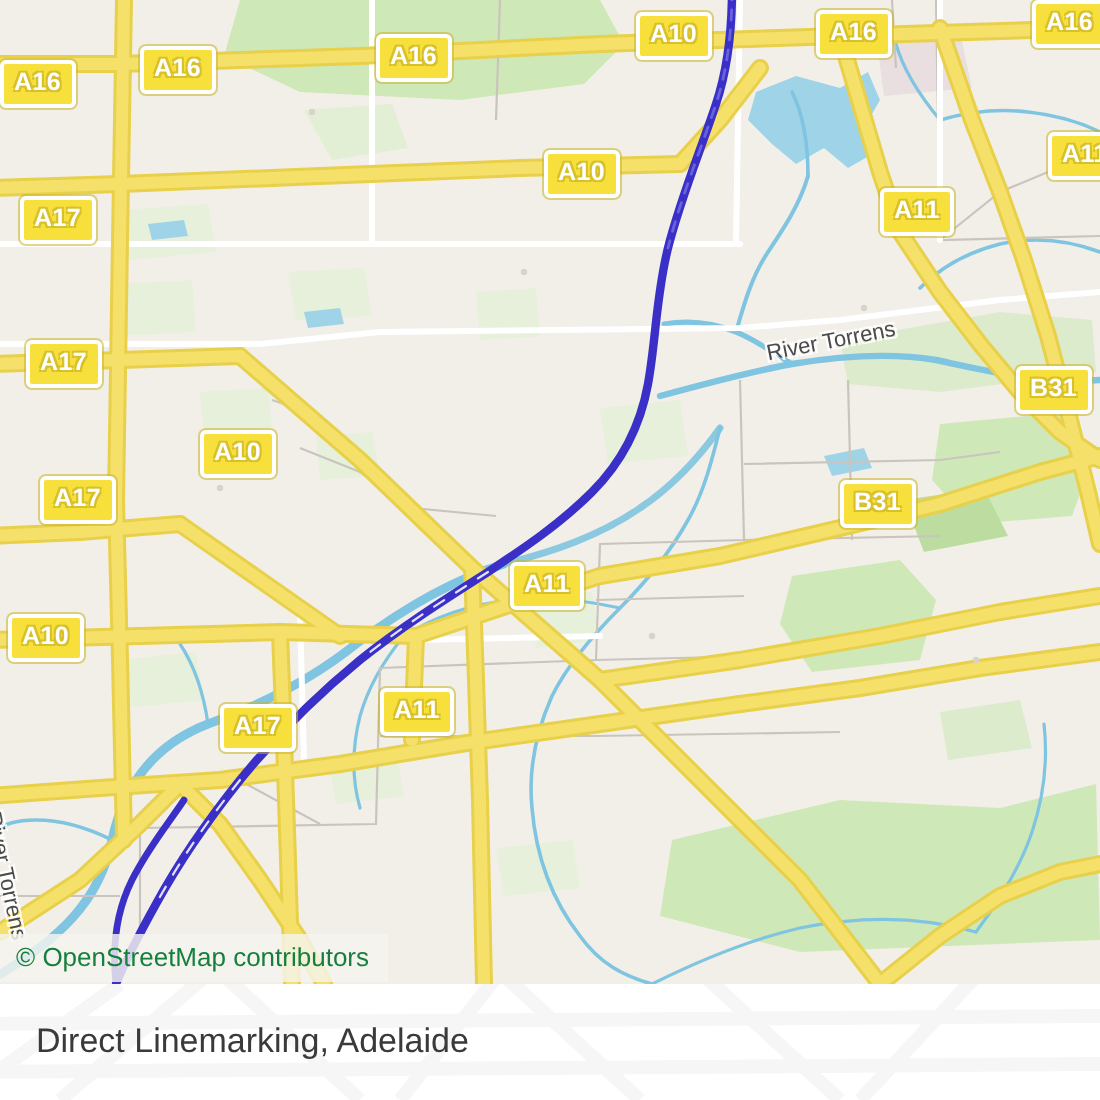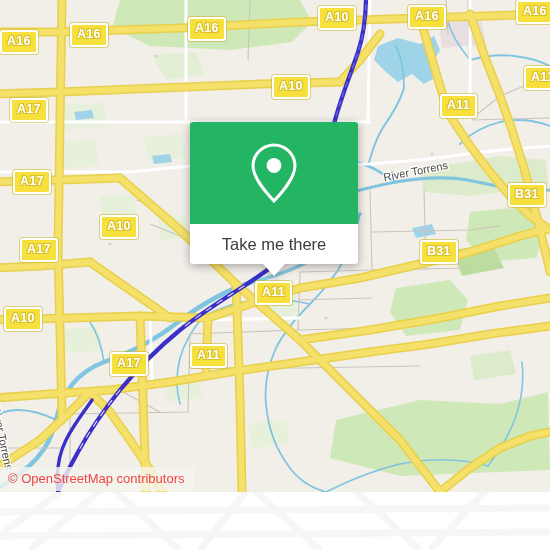--- a/index.html
+++ b/index.html
@@ -109,21 +109,21 @@
     border-right: 11px solid transparent;
     border-top: 12px solid #ffffff;
   }
 
   
   #attribution {
     position: absolute;
     left: 0;
     top: 467px;
     background: rgba(245,244,238,0.82);
-    color: #ef4444;
+    color: #15803d;
     font-size: 13px;
     padding: 4px 9px 5px 8px;
     z-index: 45;
     white-space: nowrap;
   }
 
   
   #footer {
     position: absolute;
     left: 0;
@@ -361,46 +361,33 @@
         <div class="shield" style="left: 190px; top: 344px;">A11</div>
         <div class="shield" style="left: 110px; top: 352px;">A17</div>
       </div>
 
     <div id="water-labels">
         <div class="water-label" style="left: 383px; top: 165px; transform: rotate(-11deg);">River Torrens</div>
         <div class="water-label" style="left: -30px; top: 432px; transform: rotate(78deg);">River Torrens</div>
       </div>
   </div>
 
-  <div id="popup">
-    <div id="popup-green">
-      <span id="popup-pin">
-        <svg width="56" height="66" viewBox="0 0 56 66">
-          <path d="M28 5 C16.5 5 7 14.3 7 25.8 C7 38.5 21 53.5 28 61 C35 53.5 49 38.5 49 25.8 C49 14.3 39.5 5 28 5 Z" fill="none" stroke="#ffffff" stroke-width="3"></path>
-          <circle cx="28" cy="25.5" r="7.4" fill="#ffffff"></circle>
-        </svg>
-      </span>
-    </div>
-    <div id="popup-white">
-      <span id="popup-label">Take me there</span>
-    </div>
-    <div id="popup-tail"></div>
-  </div>
 
   <div id="attribution">© OpenStreetMap contributors</div>
 
   <div id="footer">
     <svg id="footer-watermark" viewBox="0 0 550 58">
       <g fill="none" stroke="#eeeeee" stroke-width="7">
         <path d="M-10,50 L60,0"></path>
         <path d="M30,58 L110,-10"></path>
         <path d="M110,-6 L180,58"></path>
         <path d="M200,58 L250,-6"></path>
         <path d="M250,-6 L320,58"></path>
         <path d="M350,-6 L420,58"></path>
         <path d="M430,58 L490,-6"></path>
         <path d="M-10,20 L550,16"></path>
         <path d="M-10,44 L550,40"></path>
       </g>
     </svg>
+    <div id="footer-title">Direct Linemarking, Adelaide</div>
   </div>
 
 </div>
 
 </body></html>

